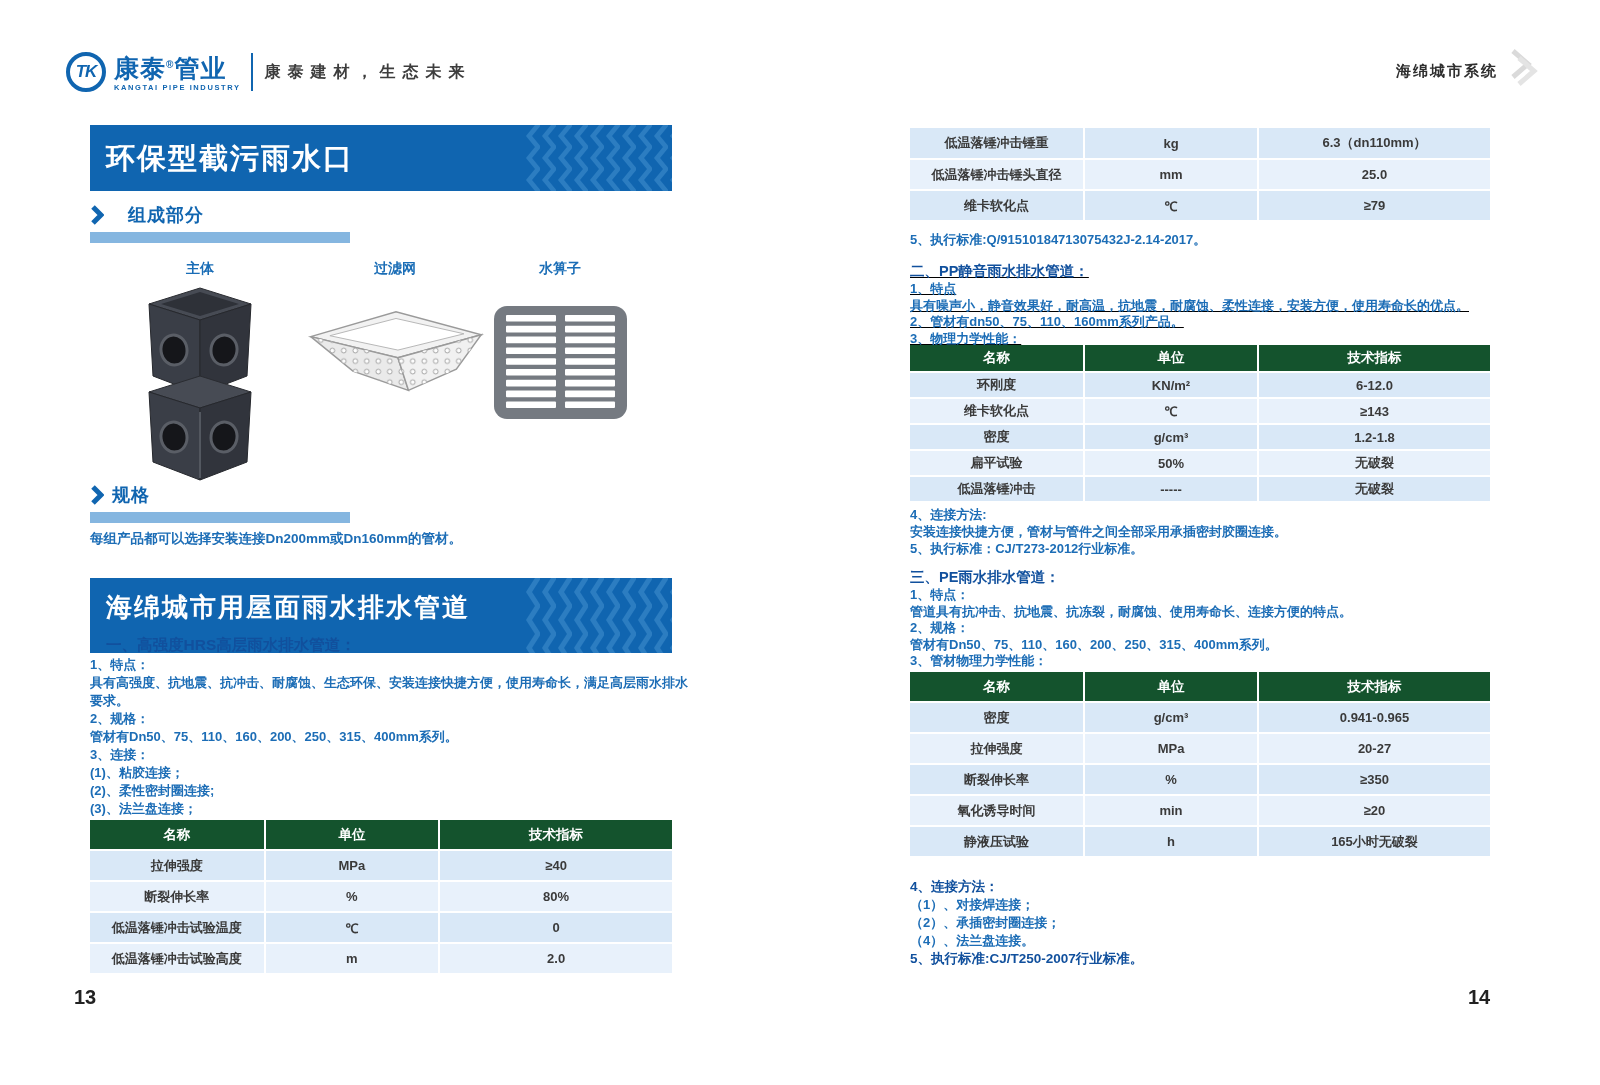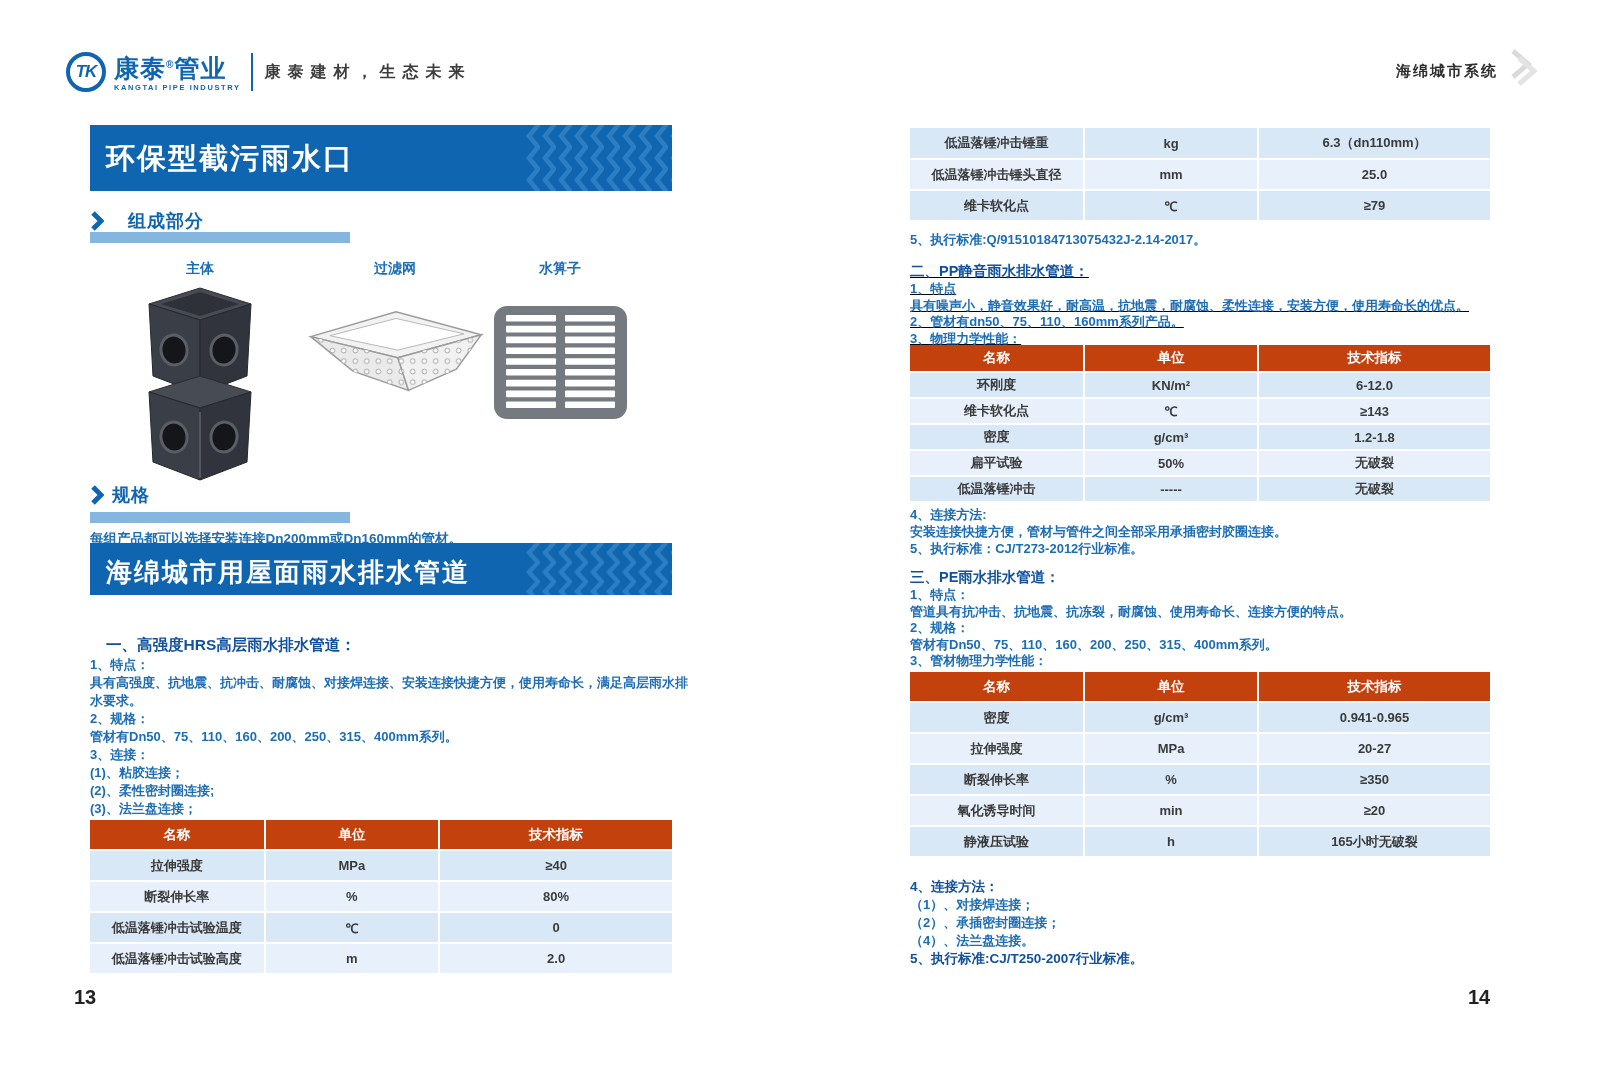--- a/index.html
+++ b/index.html
@@ -19,21 +19,21 @@
   .slogan { color:#3d3d3d; font-weight:bold; font-size:16px; letter-spacing:7px; }
   .corner-label { position:absolute; left:1396px; top:62px; color:#2e2e2e; font-weight:bold; font-size:15px; letter-spacing:2px; }
   .corner-glyph { position:absolute; left:1506px; top:46px; }
 
   
   .banner { position:absolute; left:90px; width:582px; background:#1065b0; color:#ffffff; overflow:hidden; }
   .banner .banner-text { position:relative; z-index:2; font-weight:bold; padding-left:16px; letter-spacing:2px; }
   .banner-pattern { position:absolute; right:0; top:0; height:100%; width:148px; z-index:1; }
   .banner-1 { top:125px; height:66px; }
   .banner-1 .banner-text { font-size:29px; line-height:66px; }
-  .banner-2 { top:543px; height:52px; }
+  .banner-2 { top:578px; height:75px; }
   .banner-2 .banner-text { font-size:26px; line-height:59px; }
 
   
   .sec-title { position:absolute; left:90px; display:flex; align-items:center; gap:8px; }
   .sec-title .sec-label { color:#1065b0; font-weight:bold; font-size:18px; letter-spacing:1px; }
   .light-bar { position:absolute; left:90px; width:260px; height:11px; background:#85b6e0; }
 
   
   .products { position:absolute; left:90px; top:258px; width:582px; height:232px; }
   .prod-label { position:absolute; top:2px; transform:translateX(-50%); color:#1a6db6; font-weight:bold; font-size:14px; }
@@ -43,21 +43,21 @@
   .txt-block { position:absolute; width:600px; }
   .h-num { color:#11509d; font-weight:bold; font-size:15.5px; }
   .txt { color:#1c6db6; font-weight:600; font-size:13px; }
   .txt-bold { color:#11509d; font-weight:bold; font-size:13.5px; }
   .lh18 div { line-height:18px; }
   .lh16 div { line-height:16.5px; }
   .spec-note { position:absolute; left:90px; top:530px; color:#1c6db6; font-weight:600; font-size:13.5px; }
 
   
   table.spec-table { position:absolute; border-collapse:collapse; table-layout:fixed; }
-  table.spec-table th { background:#c2410c; color:#ffffff; font-size:13.5px; font-weight:bold; text-align:center;
+  table.spec-table th { background:#14532d; color:#ffffff; font-size:13.5px; font-weight:bold; text-align:center;
                         border-right:2.5px solid #ffffff; border-bottom:2.5px solid #ffffff; }
   table.spec-table td { color:#3a3a3a; font-size:13px; font-weight:600; text-align:center;
                         border-right:2.5px solid #ffffff; border-bottom:2.5px solid #ffffff; }
   table.spec-table th:last-child, table.spec-table td:last-child { border-right:none; }
   table.spec-table tbody tr:nth-child(odd) td { background:#d9e8f7; }
   table.spec-table tbody tr:nth-child(even) td { background:#e8f1fb; }
 
   .pagenum { position:absolute; top:986px; color:#222222; font-weight:600; font-size:20px; }
   .pagenum-left { left:74px; }
   .pagenum-right { left:1468px; }
@@ -96,21 +96,21 @@
     </svg>
   </span>
 
   <div class="banner banner-1">
     <svg class="banner-pattern" viewBox="0 0 148 66" preserveAspectRatio="none">
         <rect width="148" height="66" fill="url(#chev)"></rect>
       </svg>
     <div class="banner-text">环保型截污雨水口</div>
   </div>
 
-  <div class="sec-title" style="top:209px;gap:24px;">
+  <div class="sec-title" style="top:203px;gap:24px;">
     <svg width="14" height="20" viewBox="0 0 14 20">
         <path d="M3 2 L11 10 L3 18" fill="none" stroke="#1065b0" stroke-width="5"></path>
       </svg>
     <span class="sec-label">组成部分</span>
   </div>
   <div class="light-bar" style="top:232px;"></div>
 
   <div class="products">
     <span class="prod-label" style="left:110px;">主体</span>
     <span class="prod-label" style="left:305px;">过滤网</span>
@@ -177,21 +177,21 @@
   <div class="banner banner-2">
     <svg class="banner-pattern" viewBox="0 0 148 59" preserveAspectRatio="none">
         <rect width="148" height="59" fill="url(#chev)"></rect>
       </svg>
     <div class="banner-text">海绵城市用屋面雨水排水管道</div>
   </div>
 
   <div class="txt-block lh18" style="left:90px; top:634px;">
     <div class="h-num" style="line-height:22px;margin-left:16px;">一、高强度HRS高层雨水排水管道：</div>
     <div class="txt">1、特点：</div>
-    <div class="txt">具有高强度、抗地震、抗冲击、耐腐蚀、对接焊连接、安装连接快捷方便，使用寿命长，满足高层雨水排水要求。</div>
+    <div class="txt">具有高强度、抗地震、抗冲击、耐腐蚀、生态环保、安装连接快捷方便，使用寿命长，满足高层雨水排水要求。</div>
     <div class="txt">2、规格：</div>
     <div class="txt">管材有Dn50、75、110、160、200、250、315、400mm系列。</div>
     <div class="txt">3、连接：</div>
     <div class="txt">(1)、粘胶连接；</div>
     <div class="txt">(2)、柔性密封圈连接;</div>
     <div class="txt">(3)、法兰盘连接；</div>
     <div class="txt">4、物理力学性能：</div>
   </div>
 
   <table class="spec-table" style="left:90px; top:820px; width:582px;">

